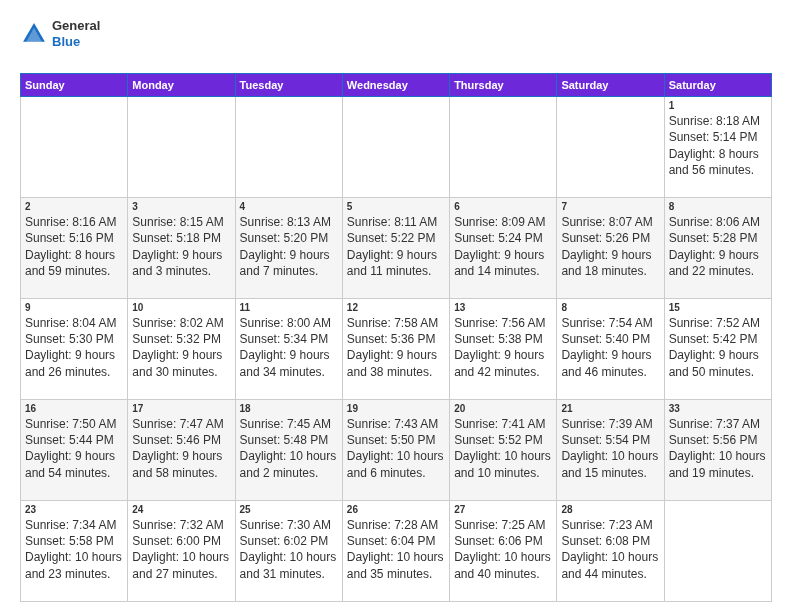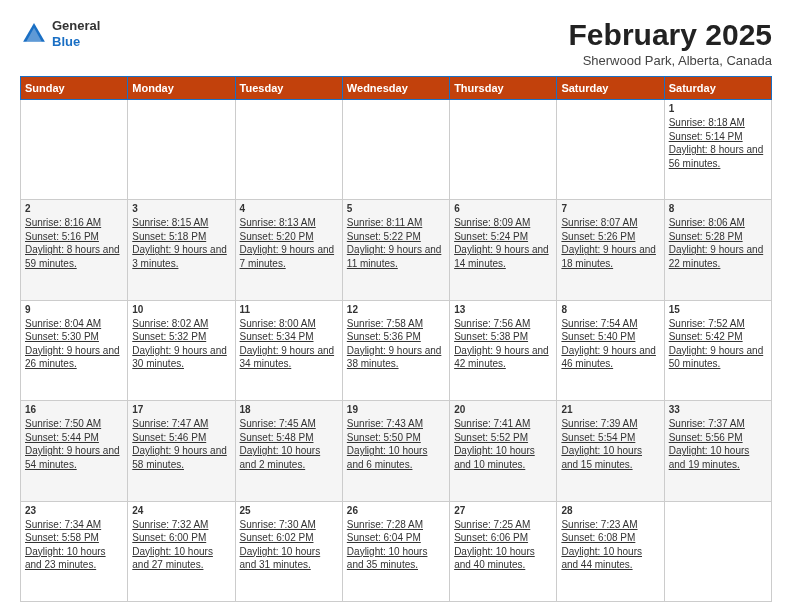--- a/index.html
+++ b/index.html
@@ -14,21 +14,21 @@
       width: 792px;
       height: 612px;
       padding: 18px 20px 10px 20px;
       display: flex;
       flex-direction: column;
     }
     .header {
       display: flex;
       justify-content: space-between;
       align-items: flex-start;
-      margin-bottom: 8px;
+      margin-bottom: 24px;
     }
     .logo {
       display: flex;
       align-items: center;
       gap: 4px;
     }
     .logo-text {
       font-size: 13px;
       font-weight: bold;
       line-height: 1.2;
@@ -54,21 +54,21 @@
       margin-top: 2px;
     }
     .calendar {
       flex: 1;
       border: 1px solid #ccc;
       border-collapse: collapse;
       width: 100%;
       table-layout: fixed;
     }
     .calendar th {
-      background: #c2410c;
+      background: #6d28d9;
       color: #fff;
       font-size: 11px;
       font-weight: bold;
       padding: 5px 4px;
       text-align: left;
       border: 1px solid #1a6fc4;
     }
     .calendar td {
       border: 1px solid #ccc;
       vertical-align: top;
@@ -78,24 +78,23 @@
       height: 82px;
       width: calc(100% / 7);
     }
     .day-num {
       font-size: 10px;
       font-weight: bold;
       display: block;
       margin-bottom: 2px;
     }
     .day-info {
-      font-size: 10px;
+      font-size: 12px;
       line-height: 1.35;
       color: #333;
-      text-decoration: underline;
     }
     .empty-cell {
       background: #f9f9f9;
     }
     .row-shaded td {
       background: #f5f5f5;
     }
     .row-white td {
       background: #fff;
     }
@@ -107,24 +106,20 @@
   <div class="header">
     <div class="logo">
       <svg class="logo-icon" viewBox="0 0 36 36">
         <polygon points="18,4 32,28 4,28" fill="#1a6fc4"></polygon>
         <polygon points="18,10 28,28 8,28" fill="#fff" opacity="0.3"></polygon>
       </svg>
       <div class="logo-text">
         <span class="general">General</span><br>
         <span class="blue">Blue</span>
       </div>
-    </div>
-    <div class="title-block">
-      <div class="month-title">February 2025</div>
-      <div class="subtitle">Sherwood Park, Alberta, Canada</div>
     </div>
   </div>
 
   <table class="calendar">
     <thead>
       <tr>
         <th>Sunday</th>
         <th>Monday</th>
         <th>Tuesday</th>
         <th>Wednesday</th>

